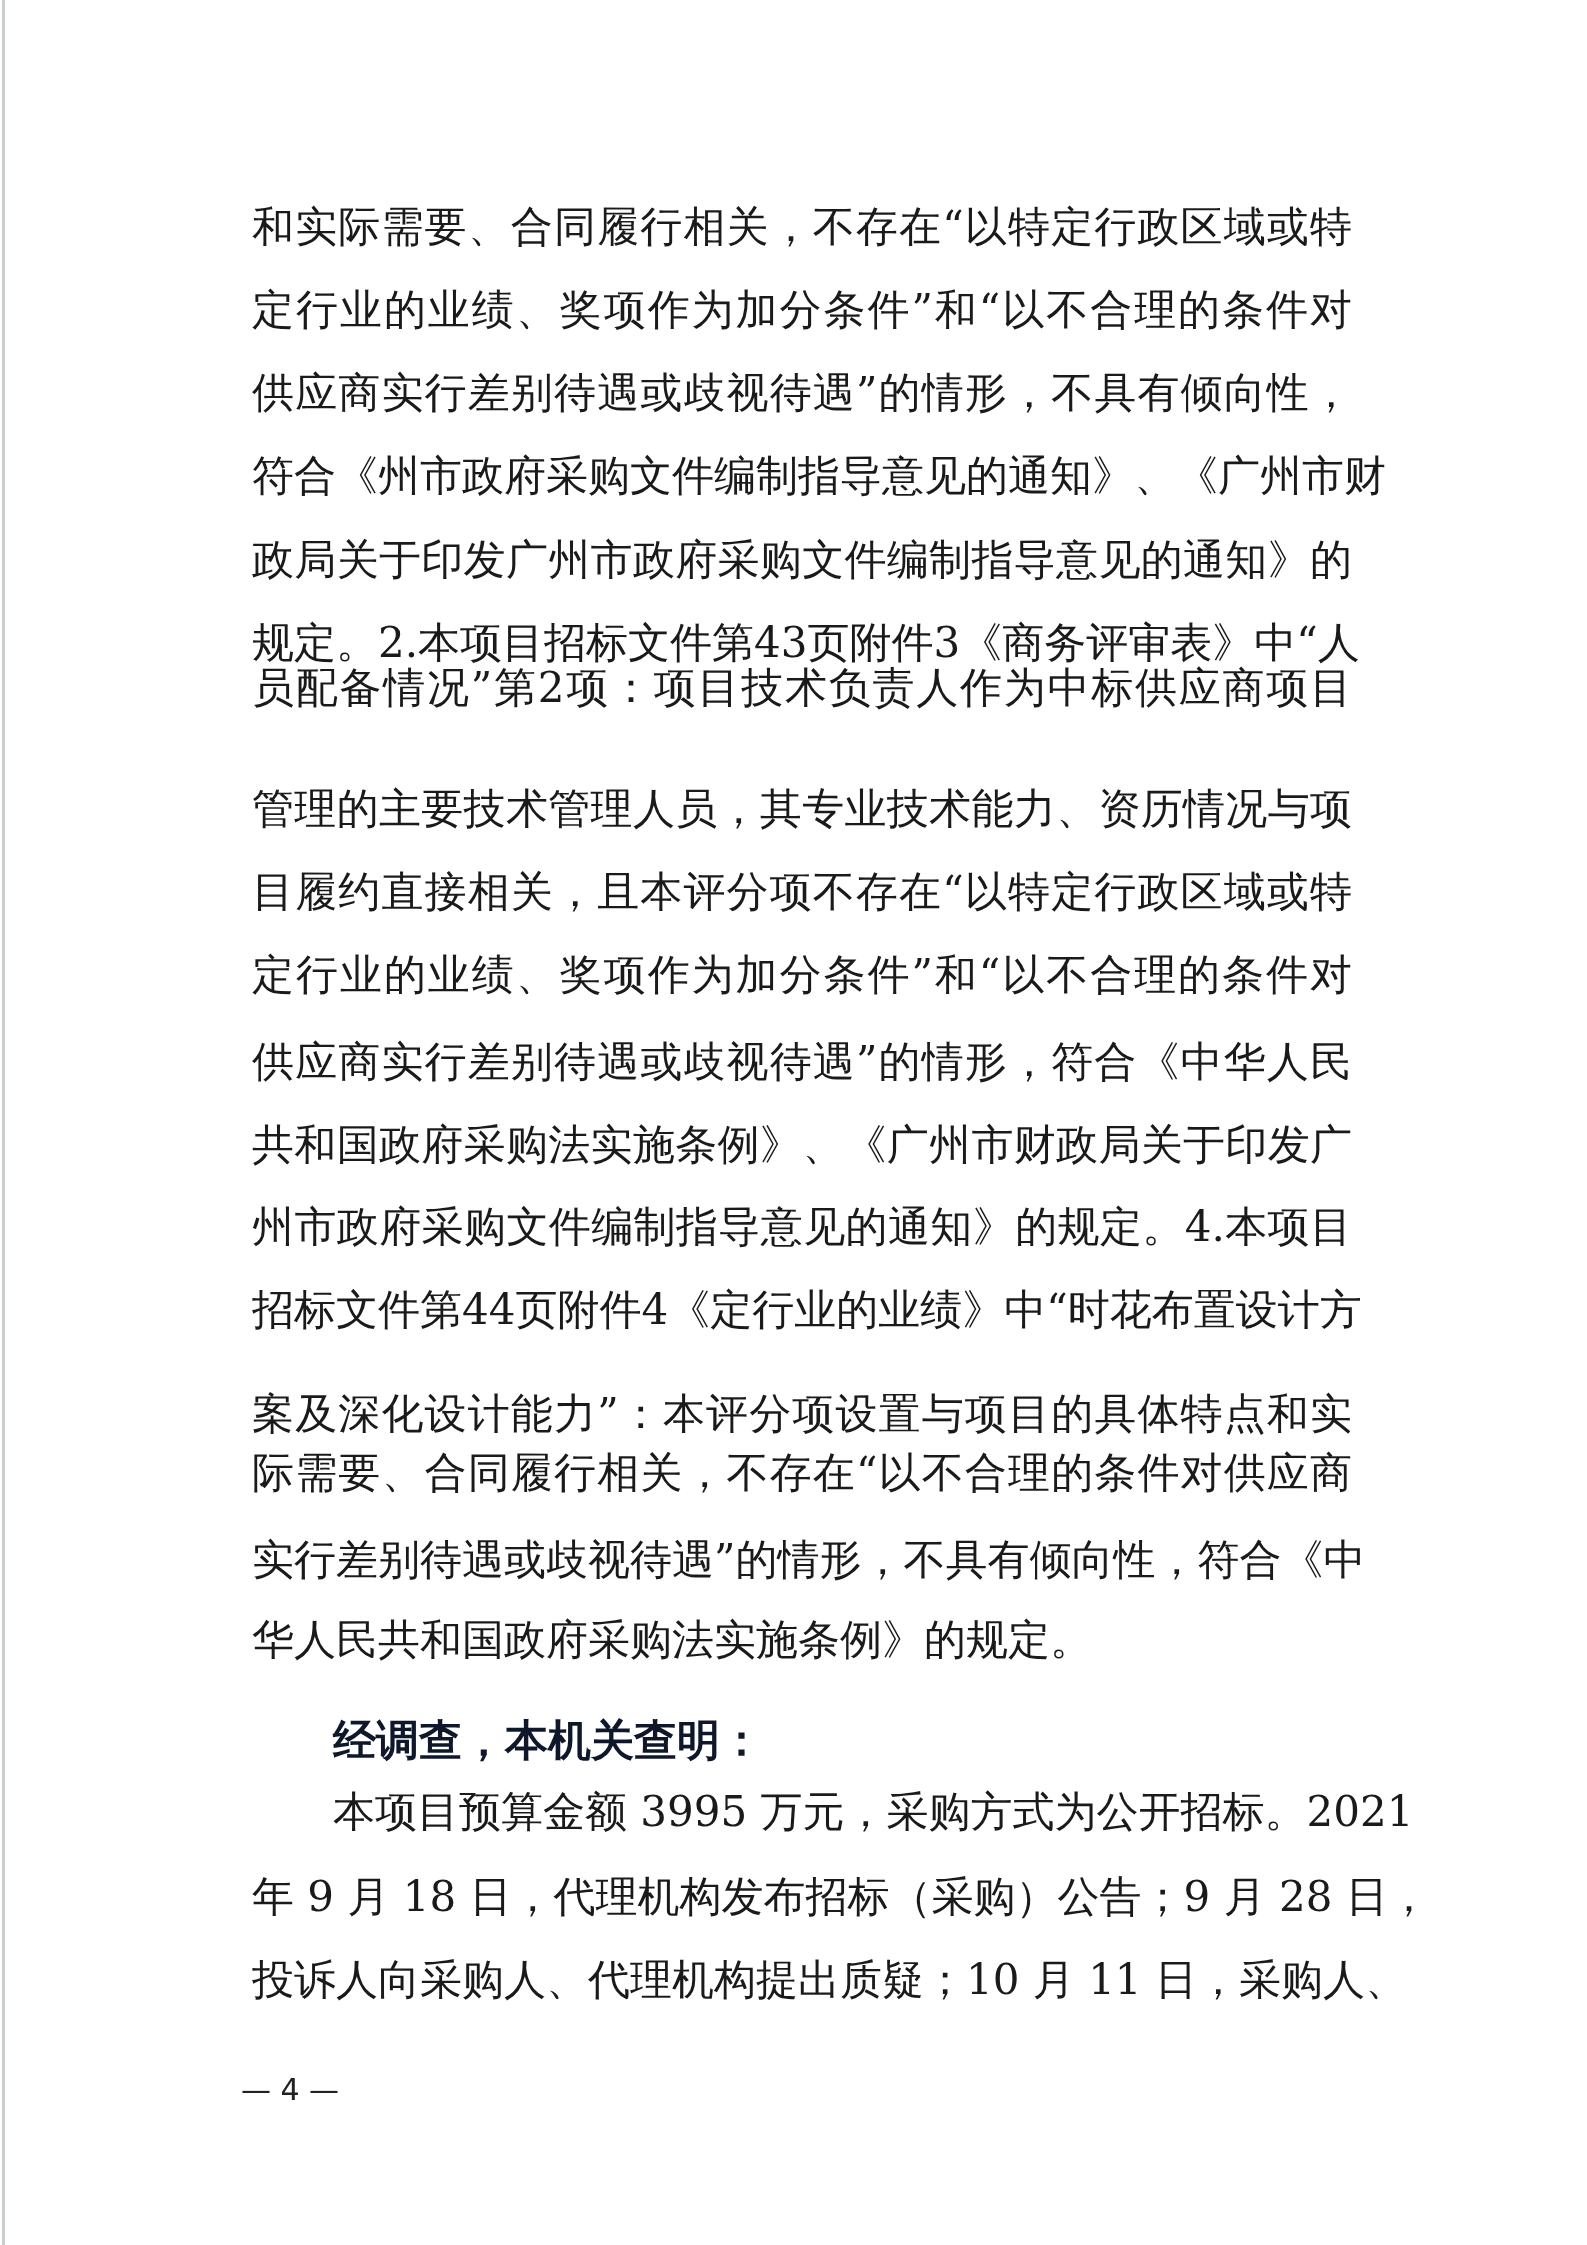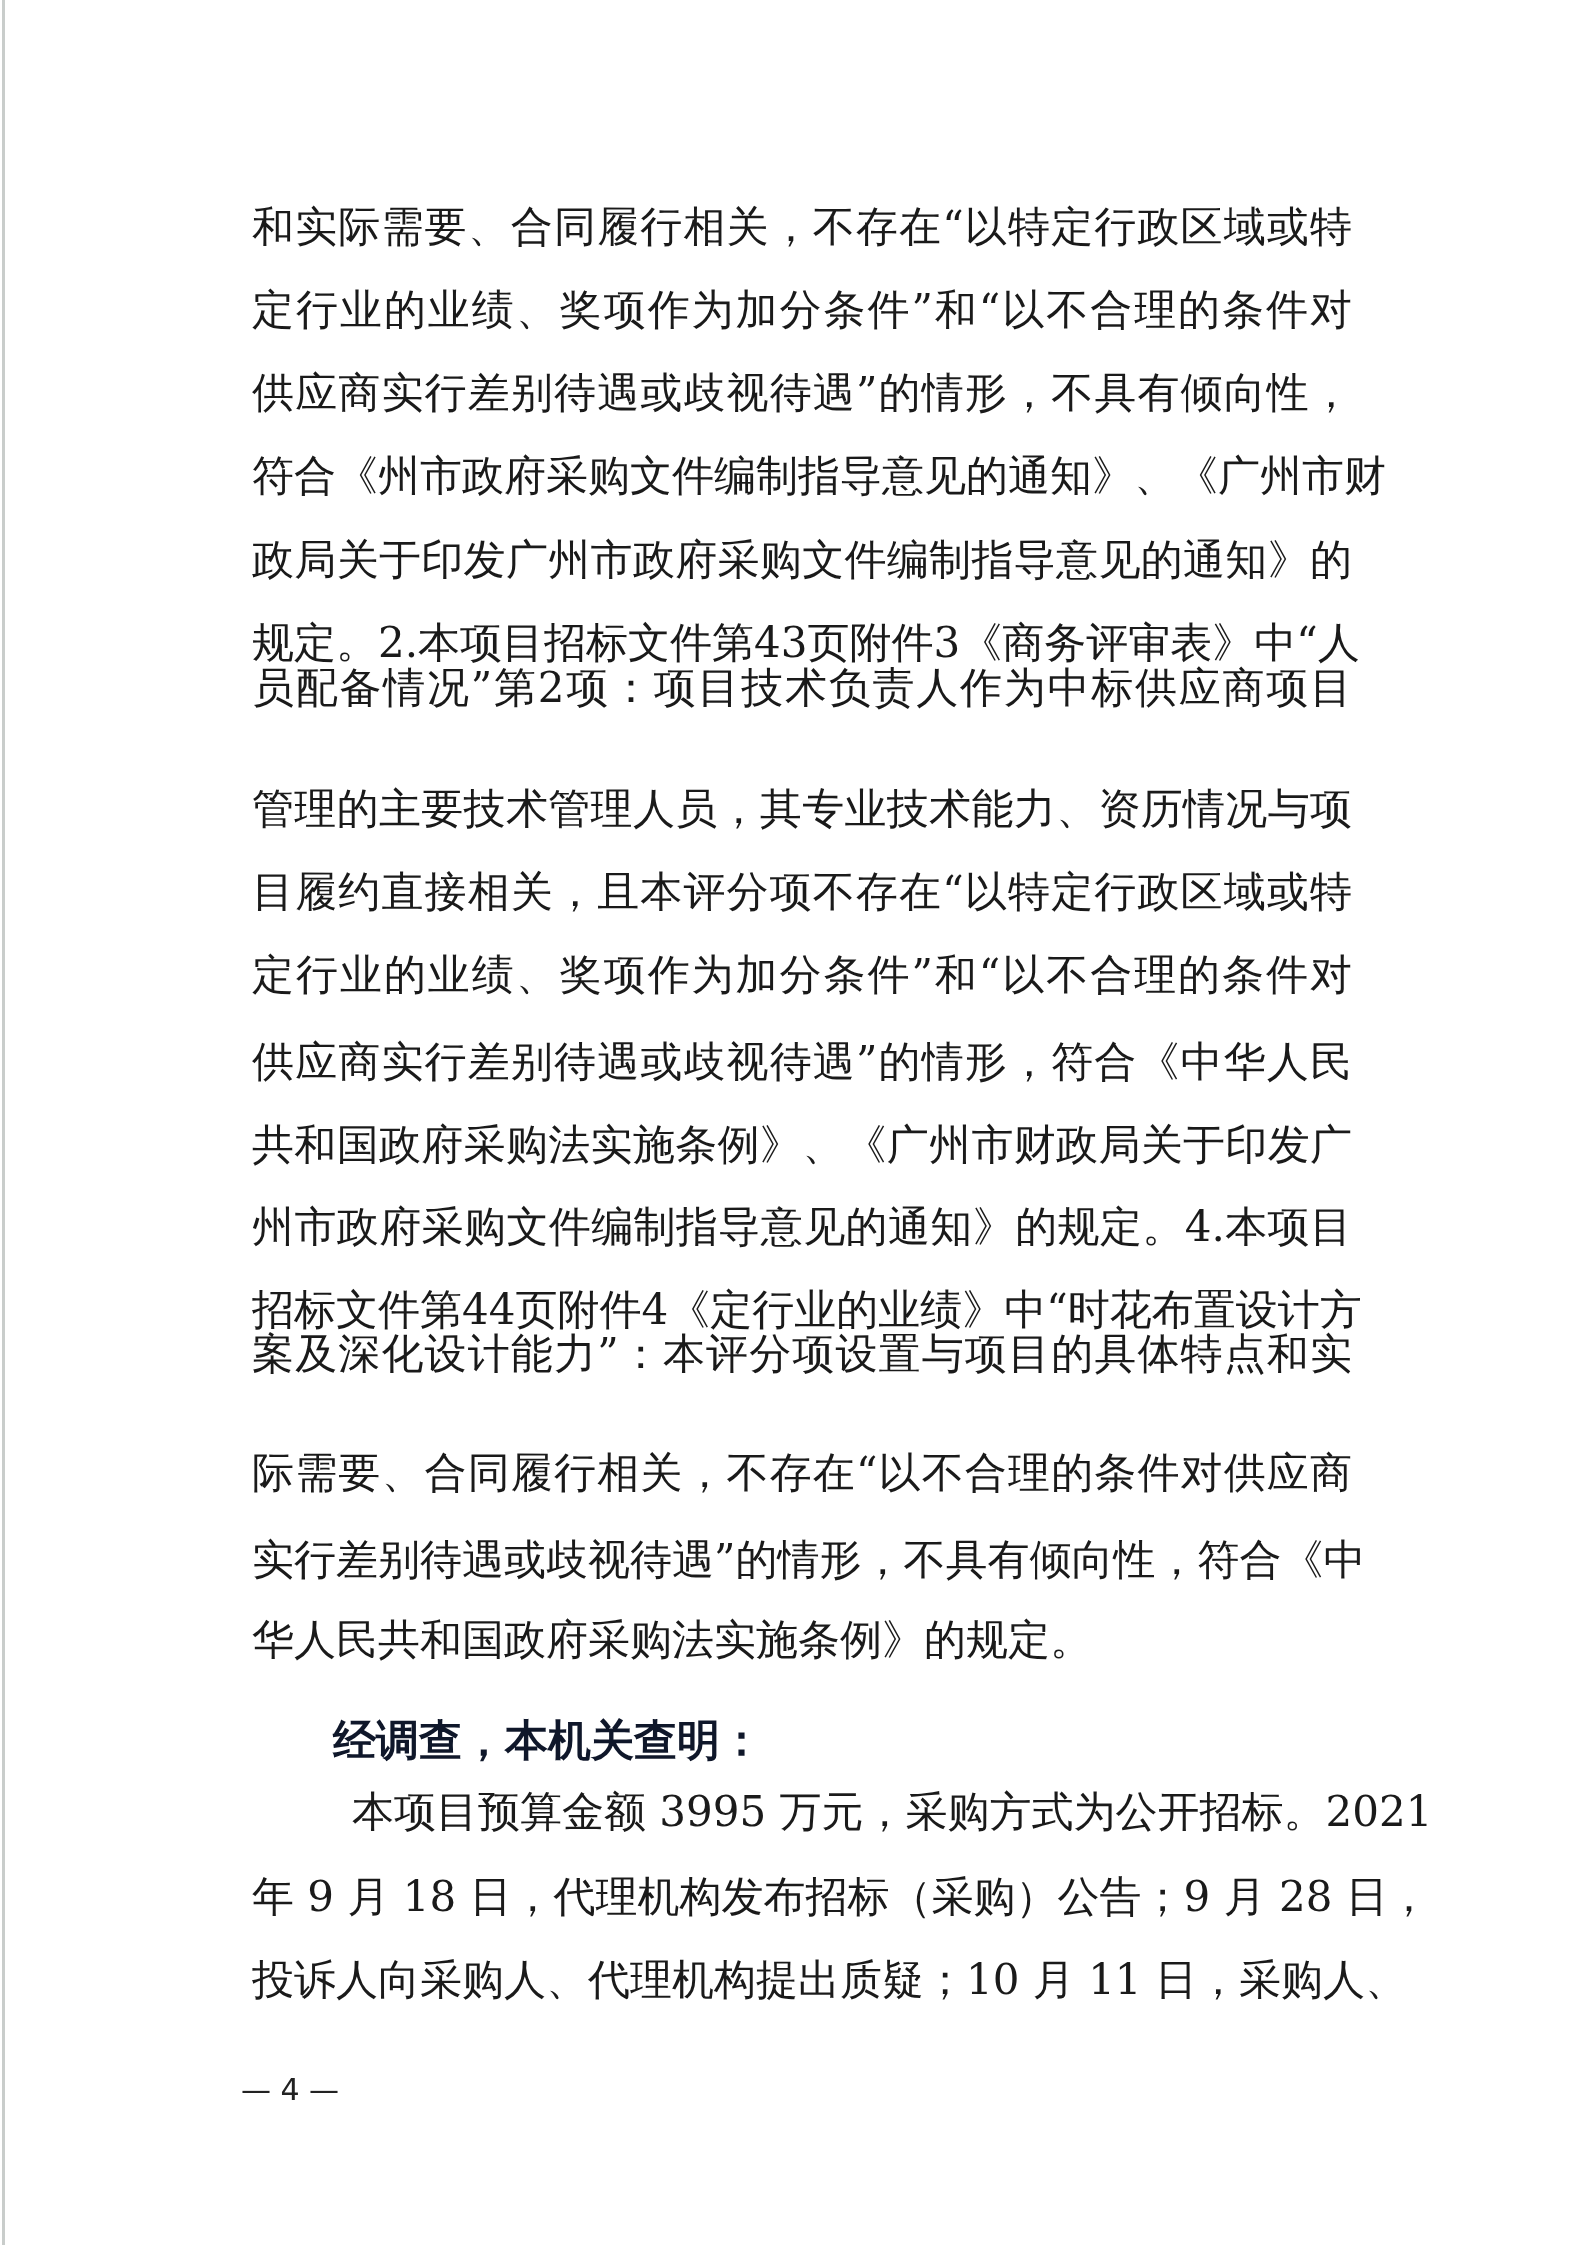--- a/index.html
+++ b/index.html
@@ -5,21 +5,21 @@
   html, body { margin:0; padding:0; }
   body { width:1587px; height:2245px; background:#ffffff; position:relative; overflow:hidden;
          font-family: "DejaVu Serif", "Liberation Serif", serif; color:#1a1a1a; }
   .edge { position:absolute; left:2px; top:0; width:3px; height:2245px; background:#c9cdcb; }
   .line { position:absolute; left:252px; width:1100px; height:60px; line-height:60px;
           font-size:42px; white-space:nowrap; text-align:justify; text-align-last:justify;
           letter-spacing:0; }
   .line.last { text-align-last:left;font-family:Liberation Mono, monospace; }
   .heading { position:absolute; left:333px; height:60px; line-height:60px; font-size:43px;
              font-weight:bold; white-space:nowrap; color:#0f172a; }
-  .indent { left:333px; width:1019px;margin-left:19px; }
+  .indent { left:333px; width:1019px; }
   .pagenum { position:absolute; left:230px; top:2072px; width:120px; text-align:center;
              font-size:30px; line-height:36px; color:#222; font-family:"DejaVu Sans", sans-serif; }
 </style>
 </head>
 <body>
 
 <div class="edge"></div>
 
 <div>
   <div class="line" style="top:197px">和实际需要、合同履行相关，不存在“以特定行政区域或特</div>
@@ -29,21 +29,21 @@
   <div class="line" style="top:530px">政局关于印发广州市政府采购文件编制指导意见的通知》的</div>
   <div class="line" style="top:613px">规定。2.本项目招标文件第43页附件3《商务评审表》中“人</div>
   <div class="line" style="top:658px">员配备情况”第2项：项目技术负责人作为中标供应商项目</div>
   <div class="line" style="top:779px">管理的主要技术管理人员，其专业技术能力、资历情况与项</div>
   <div class="line" style="top:862px">目履约直接相关，且本评分项不存在“以特定行政区域或特</div>
   <div class="line" style="top:945px">定行业的业绩、奖项作为加分条件”和“以不合理的条件对</div>
   <div class="line" style="top:1032px">供应商实行差别待遇或歧视待遇”的情形，符合《中华人民</div>
   <div class="line" style="top:1115px">共和国政府采购法实施条例》、《广州市财政局关于印发广</div>
   <div class="line" style="top:1197px">州市政府采购文件编制指导意见的通知》的规定。4.本项目</div>
   <div class="line" style="top:1280px">招标文件第44页附件4《定行业的业绩》中“时花布置设计方</div>
-  <div class="line" style="top:1324px">案及深化设计能力”：本评分项设置与项目的具体特点和实</div>
+  <div class="line" style="top:1384px">案及深化设计能力”：本评分项设置与项目的具体特点和实</div>
   <div class="line" style="top:1443px">际需要、合同履行相关，不存在“以不合理的条件对供应商</div>
   <div class="line" style="top:1530px">实行差别待遇或歧视待遇”的情形，不具有倾向性，符合《中</div>
   <div class="line last" style="top:1613px">华人民共和国政府采购法实施条例》的规定。</div>
 
   <div class="heading" style="top:1710px">经调查，本机关查明：</div>
 
   <div class="line indent" style="top:1782px">本项目预算金额 3995 万元，采购方式为公开招标。2021</div>
   <div class="line" style="top:1867px">年 9 月 18 日，代理机构发布招标（采购）公告；9 月 28 日，</div>
   <div class="line" style="top:1950px">投诉人向采购人、代理机构提出质疑；10 月 11 日，采购人、</div>
 

